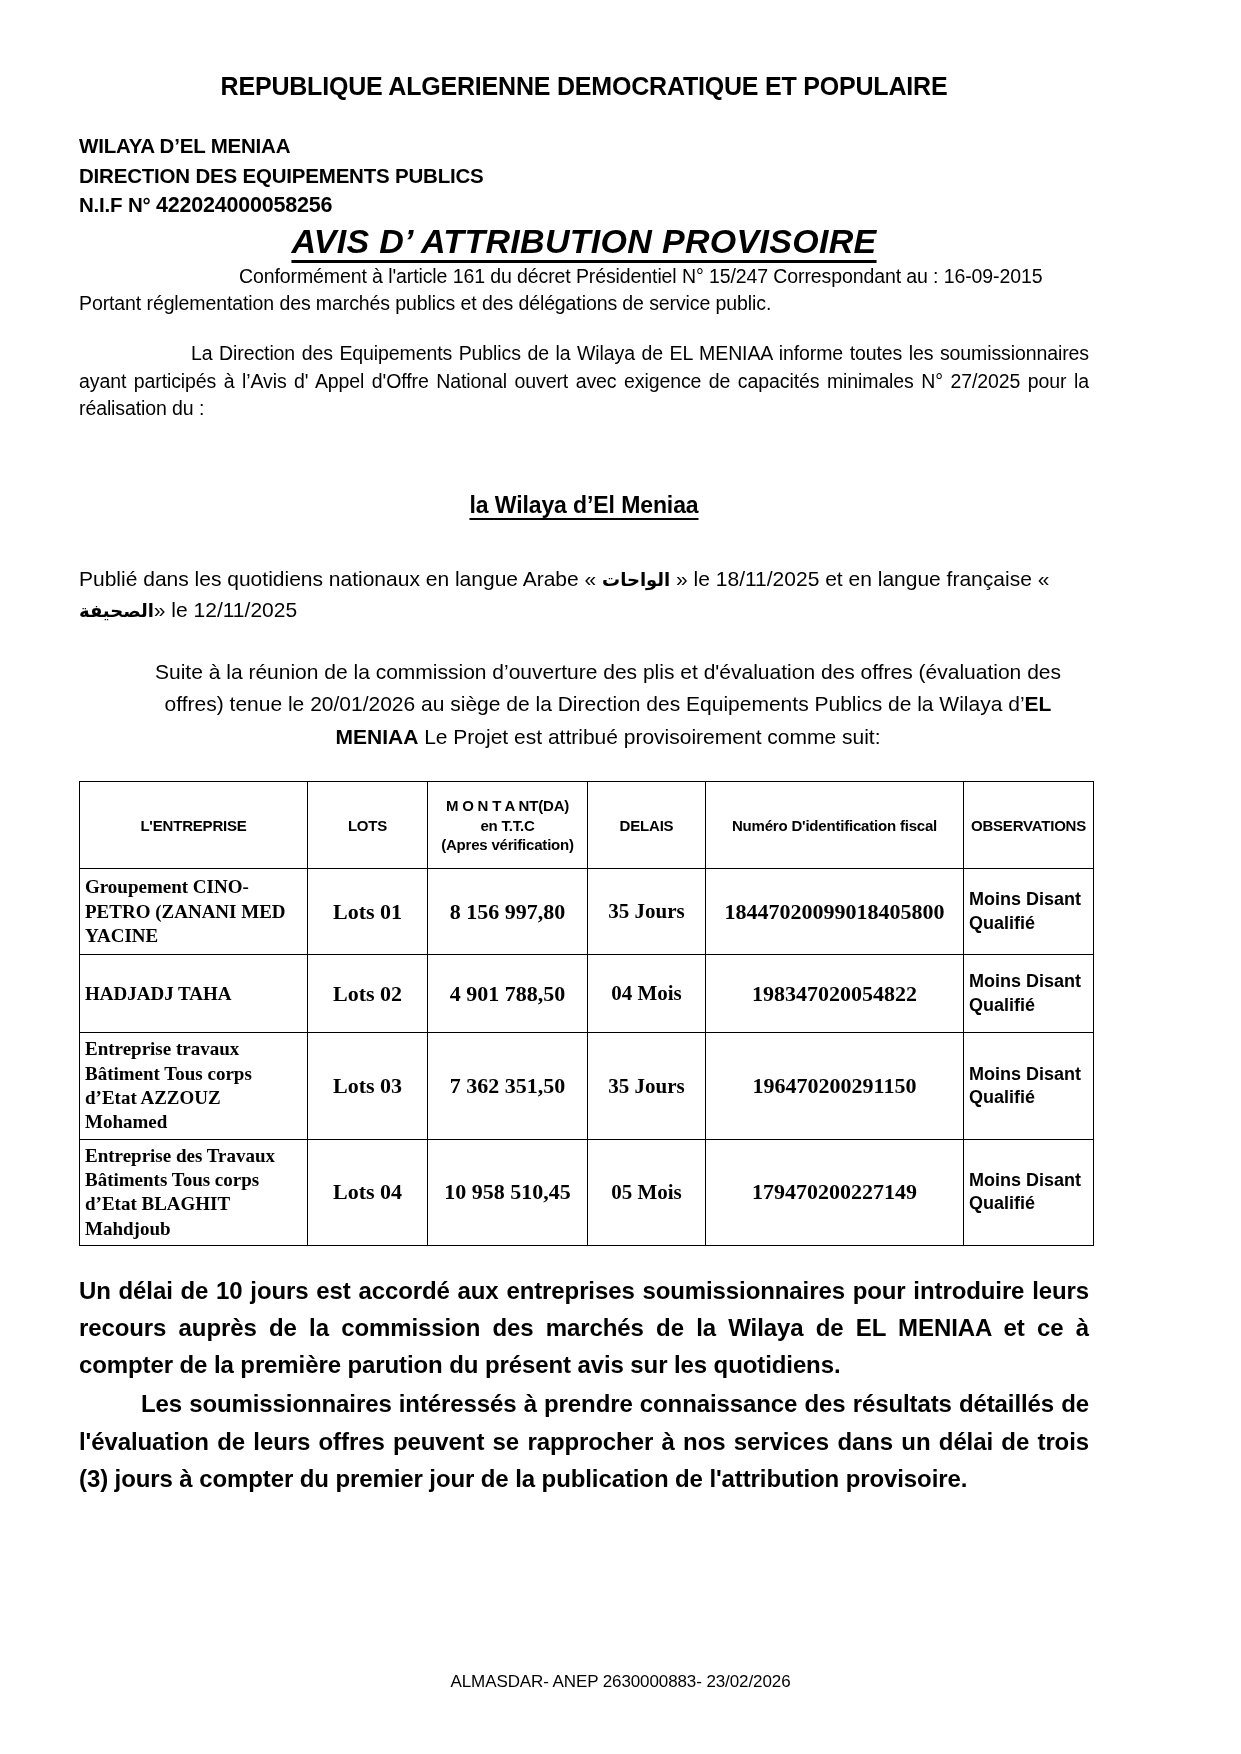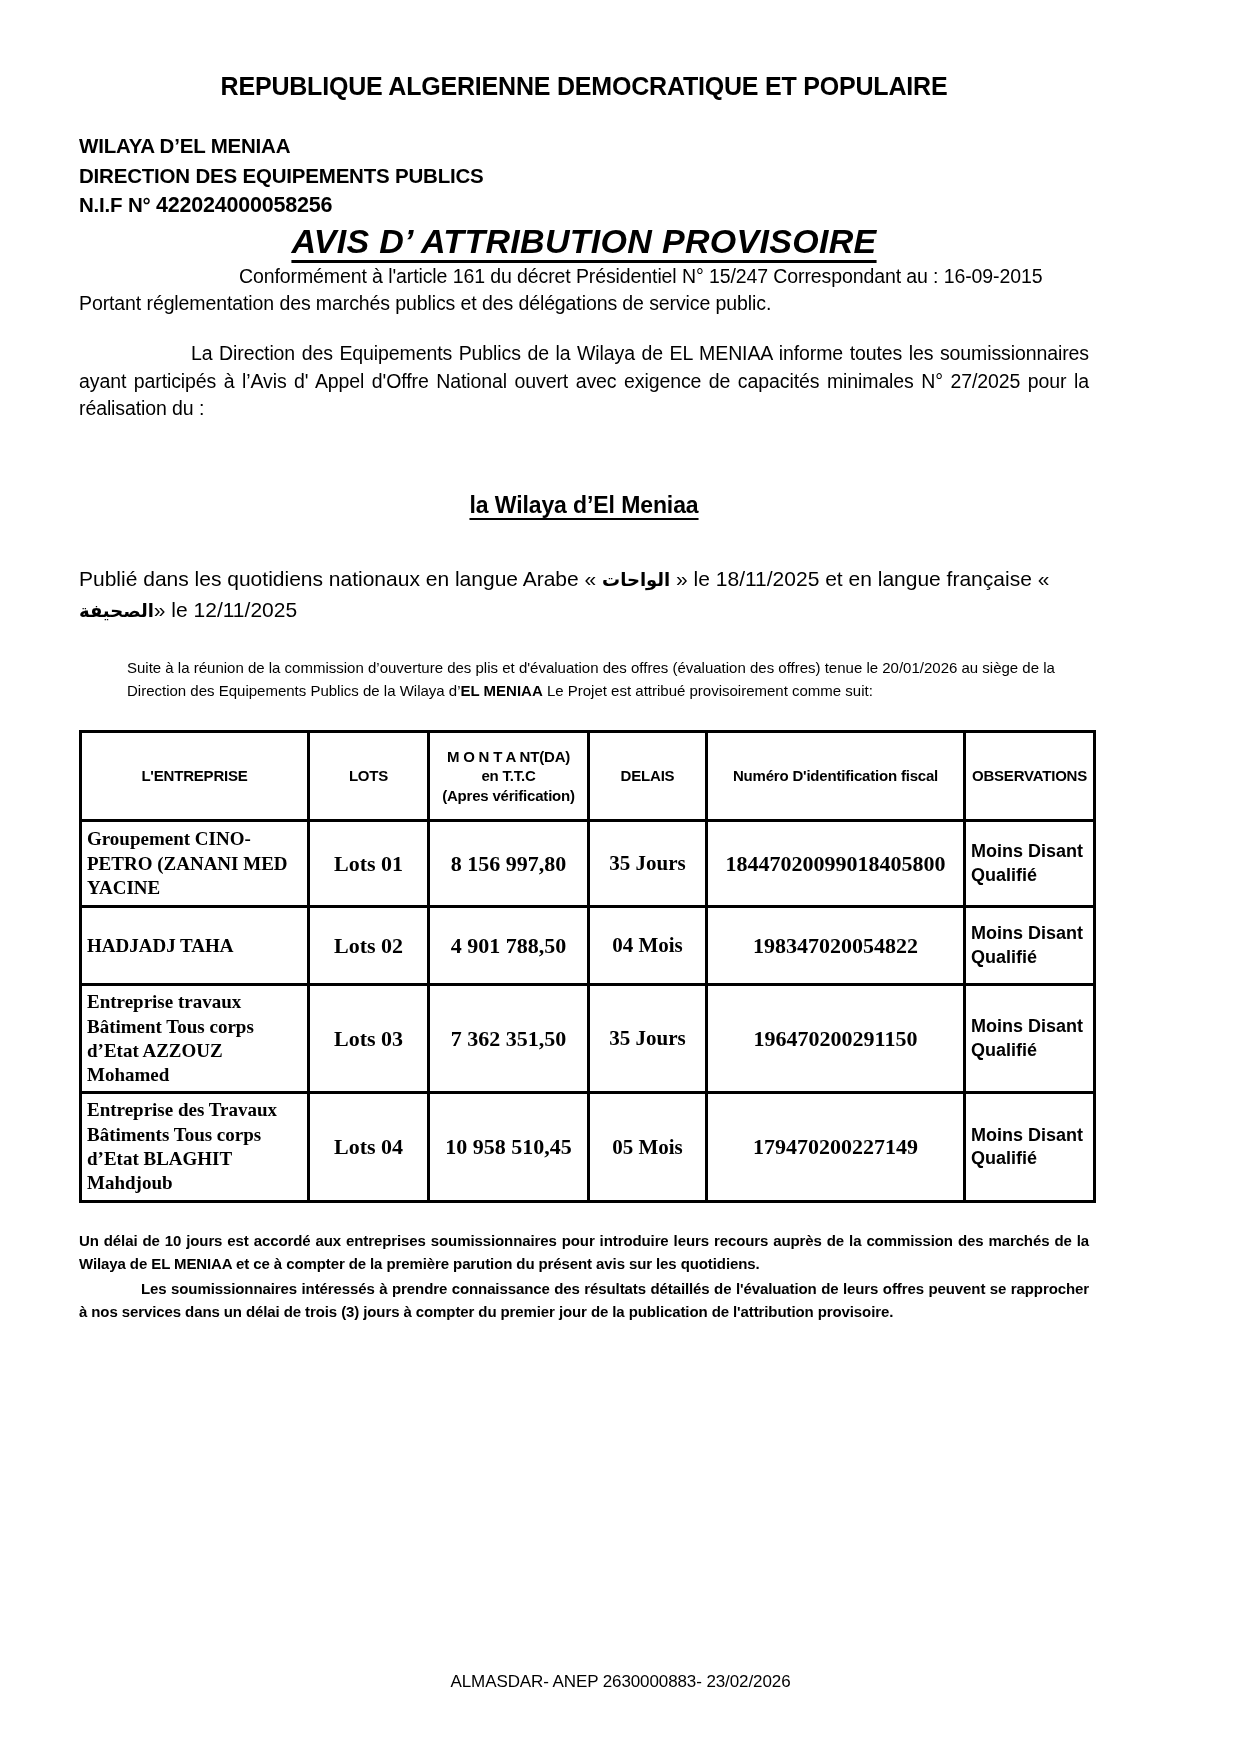--- a/index.html
+++ b/index.html
@@ -99,37 +99,37 @@
   .ar {
     font-family: "DejaVu Sans", sans-serif;
     font-weight: bold;
     font-size: 18px;
     direction: rtl;
     unicode-bidi: bidi-override;
   }
 
   .para-suite {
     margin-top: 30px;
-    font-size: 15px;
+    font-size: 21px;
     line-height: 1.55;
-    text-align: left;
+    text-align: center;
     margin-left: 48px;
   }
   .bold { font-weight: bold; }
 
   
   table.attrib {
     margin-top: 28px;
     border-collapse: collapse;
     width: 1014px;
     table-layout: fixed;
   }
   table.attrib th,
   table.attrib td {
-    border: 3px solid #000000;
+    border: 1px solid #000000;
     padding: 4px 5px;
     vertical-align: middle;
   }
   table.attrib thead th {
     text-align: center;
     font-family: "Liberation Sans", sans-serif;
     font-weight: bold;
     font-size: 15px;
     line-height: 1.3;
     height: 78px;
@@ -165,21 +165,21 @@
     vertical-align: top;
     padding-top: 7px;
     padding-left: 9px;
     margin-top: 28px;
   }
 
   
   .closing {
     margin-top: 26px;
     font-weight: bold;
-    font-size: 15px;
+    font-size: 24px;
     line-height: 1.55;
     text-align: justify;
     letter-spacing: -0.1px;
   }
   .closing p { margin: 0; }
   .closing .p2 { margin-top: 2px; }
   .ind { display: inline-block; width: 62px; }
 
   .footer {
     position: absolute;

